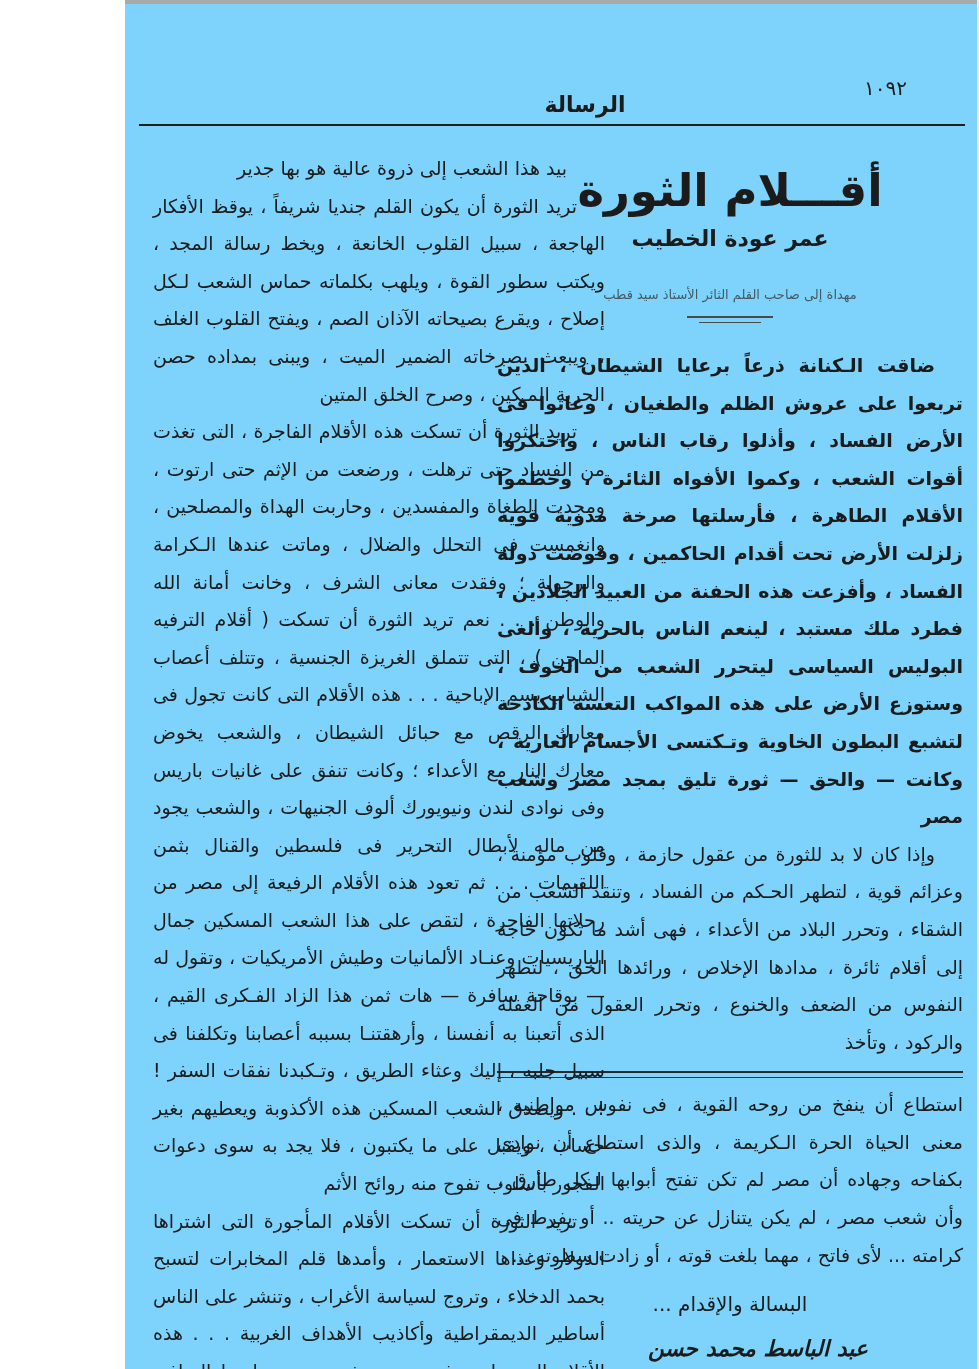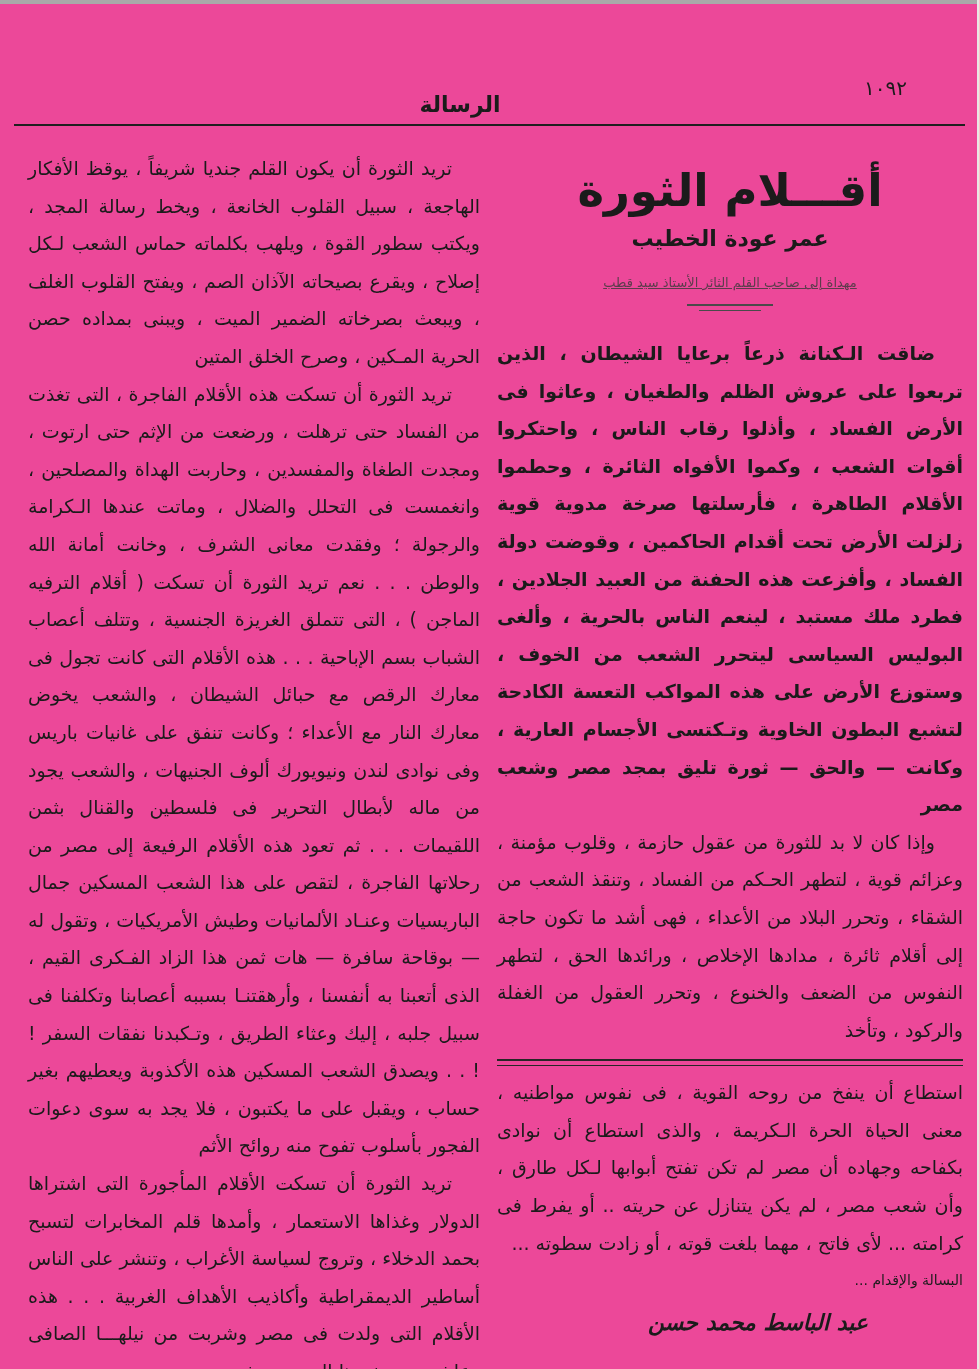--- a/index.html
+++ b/index.html
@@ -1,19 +1,19 @@
 <!DOCTYPE html>
 <html lang="ar" dir="rtl"><head>
 <meta charset="utf-8">
 <style>
   html,body{margin:0;padding:0;background:#ffffff;}
   .page{
     position:relative;
-    width:979px;height:1369px;
-    background:#ec4899;
+    width:854px;height:1369px;
+    background:#7dd3fc;
     overflow:hidden;
     font-family:"DejaVu Sans",sans-serif;
     direction:rtl;
     color:#1b1b1b;
   }
   .scan-strip-top{position:absolute;top:0;left:0;width:100%;height:4px;background:#a9a9a9;}
   .scan-strip-right{position:absolute;top:0;right:0;width:2px;height:100%;background:#e8e8e6;}
 
   
   .mag-title{position:absolute;top:92px;left:395px;width:130px;text-align:center;font-size:22px;font-weight:bold;}
@@ -23,36 +23,36 @@
   
   .watermark{position:absolute;z-index:0;opacity:.95;}
 
   
   .col{position:absolute;z-index:1;}
   .col-right{top:148px;right:16px;width:466px;}
   .col-left{top:150px;left:28px;width:452px;}
 
   .article-title{margin:8px 0 0 0;text-align:center;font-size:45px;font-weight:bold;line-height:70px;}
   .article-author{margin:0 0 0 0;text-align:center;font-size:22px;font-weight:bold;}
-  .article-dedication{margin:24px 0 0 0;text-align:center;font-size:13px;color:#3a3a3a;opacity:.8;text-decoration:underline;}
+  .article-dedication{margin:36px 0 0 0;text-align:center;font-size:13px;color:#3a3a3a;opacity:.8;}
   .dedication-divider{margin:14px auto 0 auto;width:90px;}
   .dedication-divider .d1{height:0;border-top:2px solid #4a4a4a;width:86px;margin:0 auto;}
   .dedication-divider .d2{height:0;border-top:1.5px solid #4a4a4a;width:62px;margin:4px auto 0 auto;}
 
   .body-text{
     margin:0;
     font-size:19px;
     line-height:37.6px;
     text-align:justify;
     text-align-last:right;
   }
   .indent{text-indent:28px;}
   .col-right .first-body{margin-top:24px;font-weight:bold;}
   .footnote-divider{margin:10px 0 8px 0;height:4px;border-top:2px solid #262626;border-bottom:1px solid #262626;}
-  .closing-line{margin:0;font-size:14px;line-height:37.6px;}
+  .closing-line{margin:12px;font-size:20px;line-height:37.6px;text-align:center;}
   .signature{
     margin:10px 95px 0 0;
     font-size:22px;font-weight:bold;font-style:italic;
     letter-spacing:1px;
   }
   .col-left .cont-line{text-indent:0;margin-right:38px;}
 </style>
 </head>
 <body>
 
@@ -83,17 +83,18 @@
     <p class="body-text indent">وإذا كان لا بد للثورة من عقول حازمة ، وقلوب مؤمنة ، وعزائم قوية ، لتطهر الحـكم من الفساد ، وتنقذ الشعب من الشقاء ، وتحرر البلاد من الأعداء ، فهى أشد ما تكون حاجة إلى أقلام ثائرة ، مدادها الإخلاص ، ورائدها الحق ، لتطهر النفوس من الضعف والخنوع ، وتحرر العقول من الغفلة والركود ، وتأخذ</p>
 
     <div class="footnote-divider"></div>
 
     <p class="body-text">استطاع أن ينفخ من روحه القوية ، فى نفوس مواطنيه ، معنى الحياة الحرة الـكريمة ، والذى استطاع أن نوادى بكفاحه وجهاده أن مصر لم تكن تفتح أبوابها لـكل طارق ، وأن شعب مصر ، لم يكن يتنازل عن حريته .. أو يفرط فى كرامته ... لأى فاتح ، مهما بلغت قوته ، أو زادت سطوته ...</p>
     <p class="closing-line">البسالة والإقدام ...</p>
     <div class="signature">عبد الباسط محمد حسن</div>
   </div>
 
   <div class="col col-left">
+    <p class="body-text cont-line">بيد هذا الشعب إلى ذروة عالية هو بها جدير</p>
     <p class="body-text indent">تريد الثورة أن يكون القلم جنديا شريفاً ، يوقظ الأفكار الهاجعة ، سبيل القلوب الخانعة ، ويخط رسالة المجد ، ويكتب سطور القوة ، ويلهب بكلماته حماس الشعب لـكل إصلاح ، ويقرع بصيحاته الآذان الصم ، ويفتح القلوب الغلف ، ويبعث بصرخاته الضمير الميت ، ويبنى بمداده حصن الحرية المـكين ، وصرح الخلق المتين</p>
     <p class="body-text indent">تريد الثورة أن تسكت هذه الأقلام الفاجرة ، التى تغذت من الفساد حتى ترهلت ، ورضعت من الإثم حتى ارتوت ، ومجدت الطغاة والمفسدين ، وحاربت الهداة والمصلحين ، وانغمست فى التحلل والضلال ، وماتت عندها الـكرامة والرجولة ؛ وفقدت معانى الشرف ، وخانت أمانة الله والوطن . . . نعم تريد الثورة أن تسكت ( أقلام الترفيه الماجن ) ، التى تتملق الغريزة الجنسية ، وتتلف أعصاب الشباب بسم الإباحية . . . هذه الأقلام التى كانت تجول فى معارك الرقص مع حبائل الشيطان ، والشعب يخوض معارك النار مع الأعداء ؛ وكانت تنفق على غانيات باريس وفى نوادى لندن ونيويورك ألوف الجنيهات ، والشعب يجود من ماله لأبطال التحرير فى فلسطين والقنال بثمن اللقيمات . . . ثم تعود هذه الأقلام الرفيعة إلى مصر من رحلاتها الفاجرة ، لتقص على هذا الشعب المسكين جمال الباريسيات وعنـاد الألمانيات وطيش الأمريكيات ، وتقول له — بوقاحة سافرة — هات ثمن هذا الزاد الفـكرى القيم ، الذى أتعبنا به أنفسنا ، وأرهقتنـا بسببه أعصابنا وتكلفنا فى سبيل جلبه ، إليك وعثاء الطريق ، وتـكبدنا نفقات السفر ! ! . . ويصدق الشعب المسكين هذه الأكذوبة ويعطيهم بغير حساب ، ويقبل على ما يكتبون ، فلا يجد به سوى دعوات الفجور بأسلوب تفوح منه روائح الأثم</p>
     <p class="body-text indent">تريد الثورة أن تسكت الأقلام المأجورة التى اشتراها الدولار وغذاها الاستعمار ، وأمدها قلم المخابرات لتسبح بحمد الدخلاء ، وتروج لسياسة الأغراب ، وتنشر على الناس أساطير الديمقراطية وأكاذيب الأهداف الغربية . . . هذه الأقلام التى ولدت فى مصر وشربت من نيلهـــا الصافى وعاشت من خيرها العميم . . ثم</p>
   </div>
 </div>
 
 </body></html>

